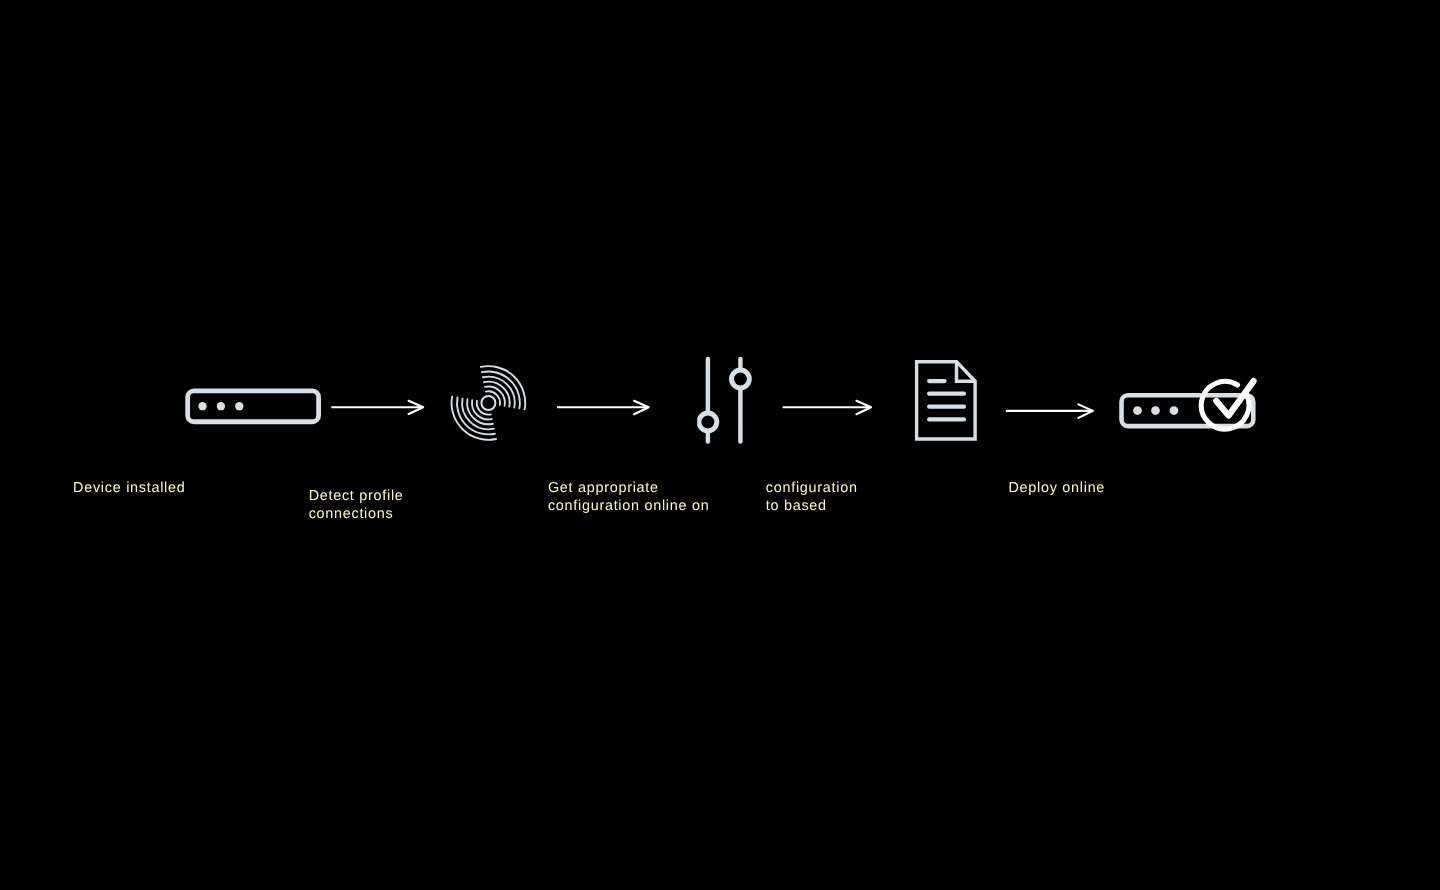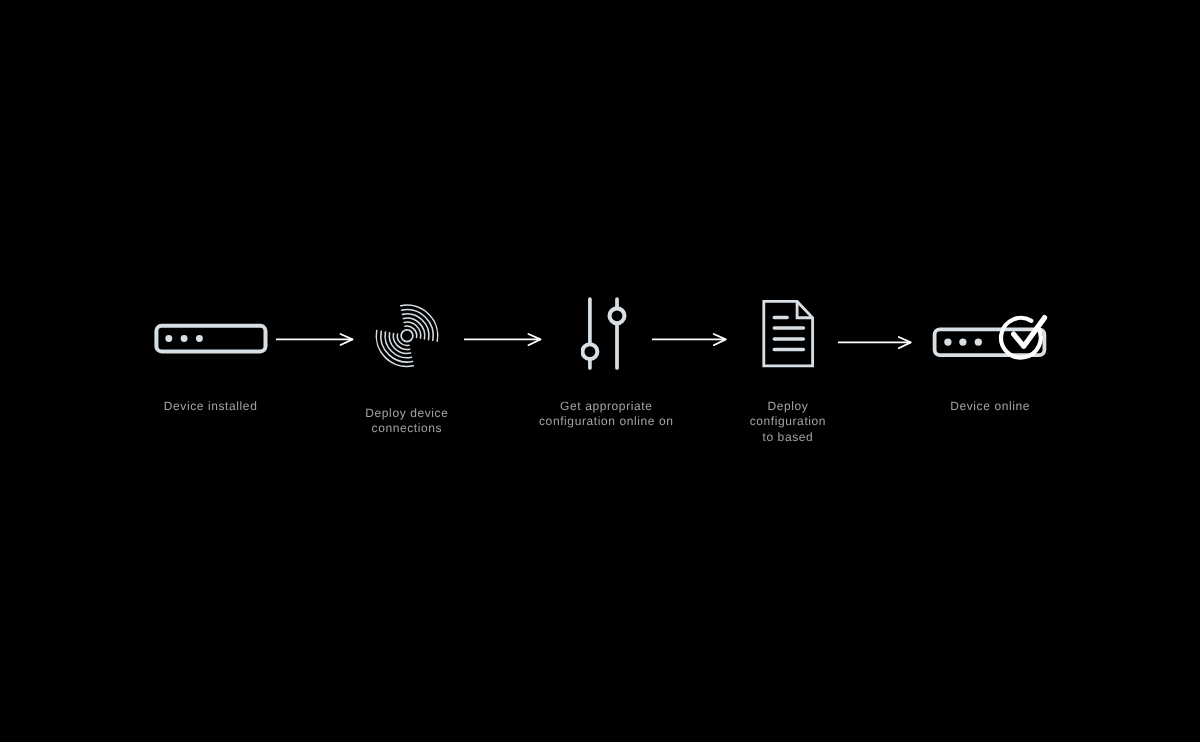--- a/index.html
+++ b/index.html
@@ -1,21 +1,21 @@
 <!DOCTYPE html>
 <html><head>
 <meta charset="utf-8">
 <style>
   html,body{margin:0;padding:0;}
   body{width:1200px;height:742px;background:#000;overflow:hidden;
        font-family:"Liberation Sans",sans-serif;}
   #stage{position:relative;width:1200px;height:742px;}
   .node{position:absolute;}
   .ln{display:block;}
-  .lbl{position:absolute;color:#a3a3a3;text-align:center;font-size:12px;line-height:15.3px;
+  .lbl{position:absolute;color:#fef9c3;font-size:12px;line-height:15.3px;
        letter-spacing:0.6px;text-indent:0.6px;
        -webkit-font-smoothing:antialiased;text-rendering:geometricPrecision;
        transform:translateZ(0);}
 </style>
 </head>
 <body>
 
 <div id="stage">
 
   <div class="node" style="left:153px;top:322px;">
@@ -50,21 +50,21 @@
       <path d="M37.02 44.29 A9.70 9.70 0 0 1 25.45 33.12"></path>
       <path d="M37.85 48.20 A13.70 13.70 0 0 1 21.51 32.42"></path>
       <path d="M38.68 52.11 A17.70 17.70 0 0 1 17.57 31.73"></path>
       <path d="M39.55 56.22 A21.90 21.90 0 0 1 13.43 31.00"></path>
       <path d="M40.45 60.43 A26.20 26.20 0 0 1 9.20 30.25"></path>
       <path d="M41.38 64.83 A30.70 30.70 0 0 1 4.77 29.47"></path>
       </g>
     </svg>
   </div>
   <div class="lbl" style="left:256.6px;top:405.9px;width:300px;">
-      <span class="ln">Deploy device</span>
+      <span class="ln">Detect profile</span>
       <span class="ln">connections</span>
     </div>
 
   <div class="node" style="left:463.7px;top:329.2px;">
     <svg width="80.5" height="20" viewBox="0 0 80.5 20">
       <path d="M0.00 10.40 H76.50" stroke="#fff" stroke-width="1.7" fill="none" stroke-linecap="butt"></path>
       <path d="M64.40 5.00 L76.50 10.40 L64.40 16.20" stroke="#fff" stroke-width="1.75" fill="none" stroke-linecap="round" stroke-linejoin="round"></path>
     </svg>
   </div>
 
@@ -92,21 +92,20 @@
     <svg width="56" height="72" viewBox="0 0 56 72">
       <path d="M1.8 2.4 H35.1 L50.6 18.7 V 66.9 H1.8 Z" fill="none" stroke="#d7dfe4" stroke-width="2.85" stroke-linejoin="miter"></path>
       <path d="M35.1 2.4 V 18.7 H50.6" fill="none" stroke="#d7dfe4" stroke-width="2.85" stroke-linejoin="miter"></path>
       <path d="M12.3 18.6 H25.1" stroke="#d7dfe4" stroke-width="3.5" stroke-linecap="round"></path>
       <path d="M12.3 29.1 H41.3" stroke="#d7dfe4" stroke-width="3.5" stroke-linecap="round"></path>
       <path d="M12.3 39.9 H41.3" stroke="#d7dfe4" stroke-width="3.5" stroke-linecap="round"></path>
       <path d="M12.3 50.5 H41.3" stroke="#d7dfe4" stroke-width="3.5" stroke-linecap="round"></path>
     </svg>
   </div>
   <div class="lbl" style="left:637.6px;top:399.0px;width:300px;">
-      <span class="ln">Deploy</span>
       <span class="ln">configuration</span>
       <span class="ln">to based</span>
     </div>
 
   <div class="node" style="left:837.5px;top:331.7px;">
     <svg width="76.8" height="20" viewBox="0 0 76.8 20">
       <path d="M0.00 10.40 H72.80" stroke="#fff" stroke-width="1.7" fill="none" stroke-linecap="butt"></path>
       <path d="M60.70 5.00 L72.80 10.40 L60.70 16.20" stroke="#fff" stroke-width="1.75" fill="none" stroke-linecap="round" stroke-linejoin="round"></path>
     </svg>
   </div>
@@ -115,16 +114,16 @@
     <svg width="116" height="52" viewBox="0 0 116 52">
       <rect x="2.6" y="15.4" width="109.8" height="25.7" rx="5.3" ry="5.3" fill="none" stroke="#d7dfe4" stroke-width="3.8"></rect>
       <circle cx="15.9" cy="28.1" r="3.65" fill="#d7dfe4"></circle>
       <circle cx="30.9" cy="28.1" r="3.65" fill="#d7dfe4"></circle>
       <circle cx="46.3" cy="28.1" r="3.65" fill="#d7dfe4"></circle>
       <path d="M105.91 13.53 A19.85 19.85 0 1 1 99.3 6.84" fill="none" stroke="#fff" stroke-width="4.2" stroke-linecap="round"></path>
       <path d="M81.6 20.1 L91.8 32.3 L112.6 3.6" fill="none" stroke="#fff" stroke-width="5.2" stroke-linecap="round" stroke-linejoin="round"></path>
     </svg>
   </div>
   <div class="lbl" style="left:839.8px;top:399.0px;width:300px;">
-      <span class="ln">Device online</span>
+      <span class="ln">Deploy online</span>
     </div>
 
 </div>
 
 </body></html>

